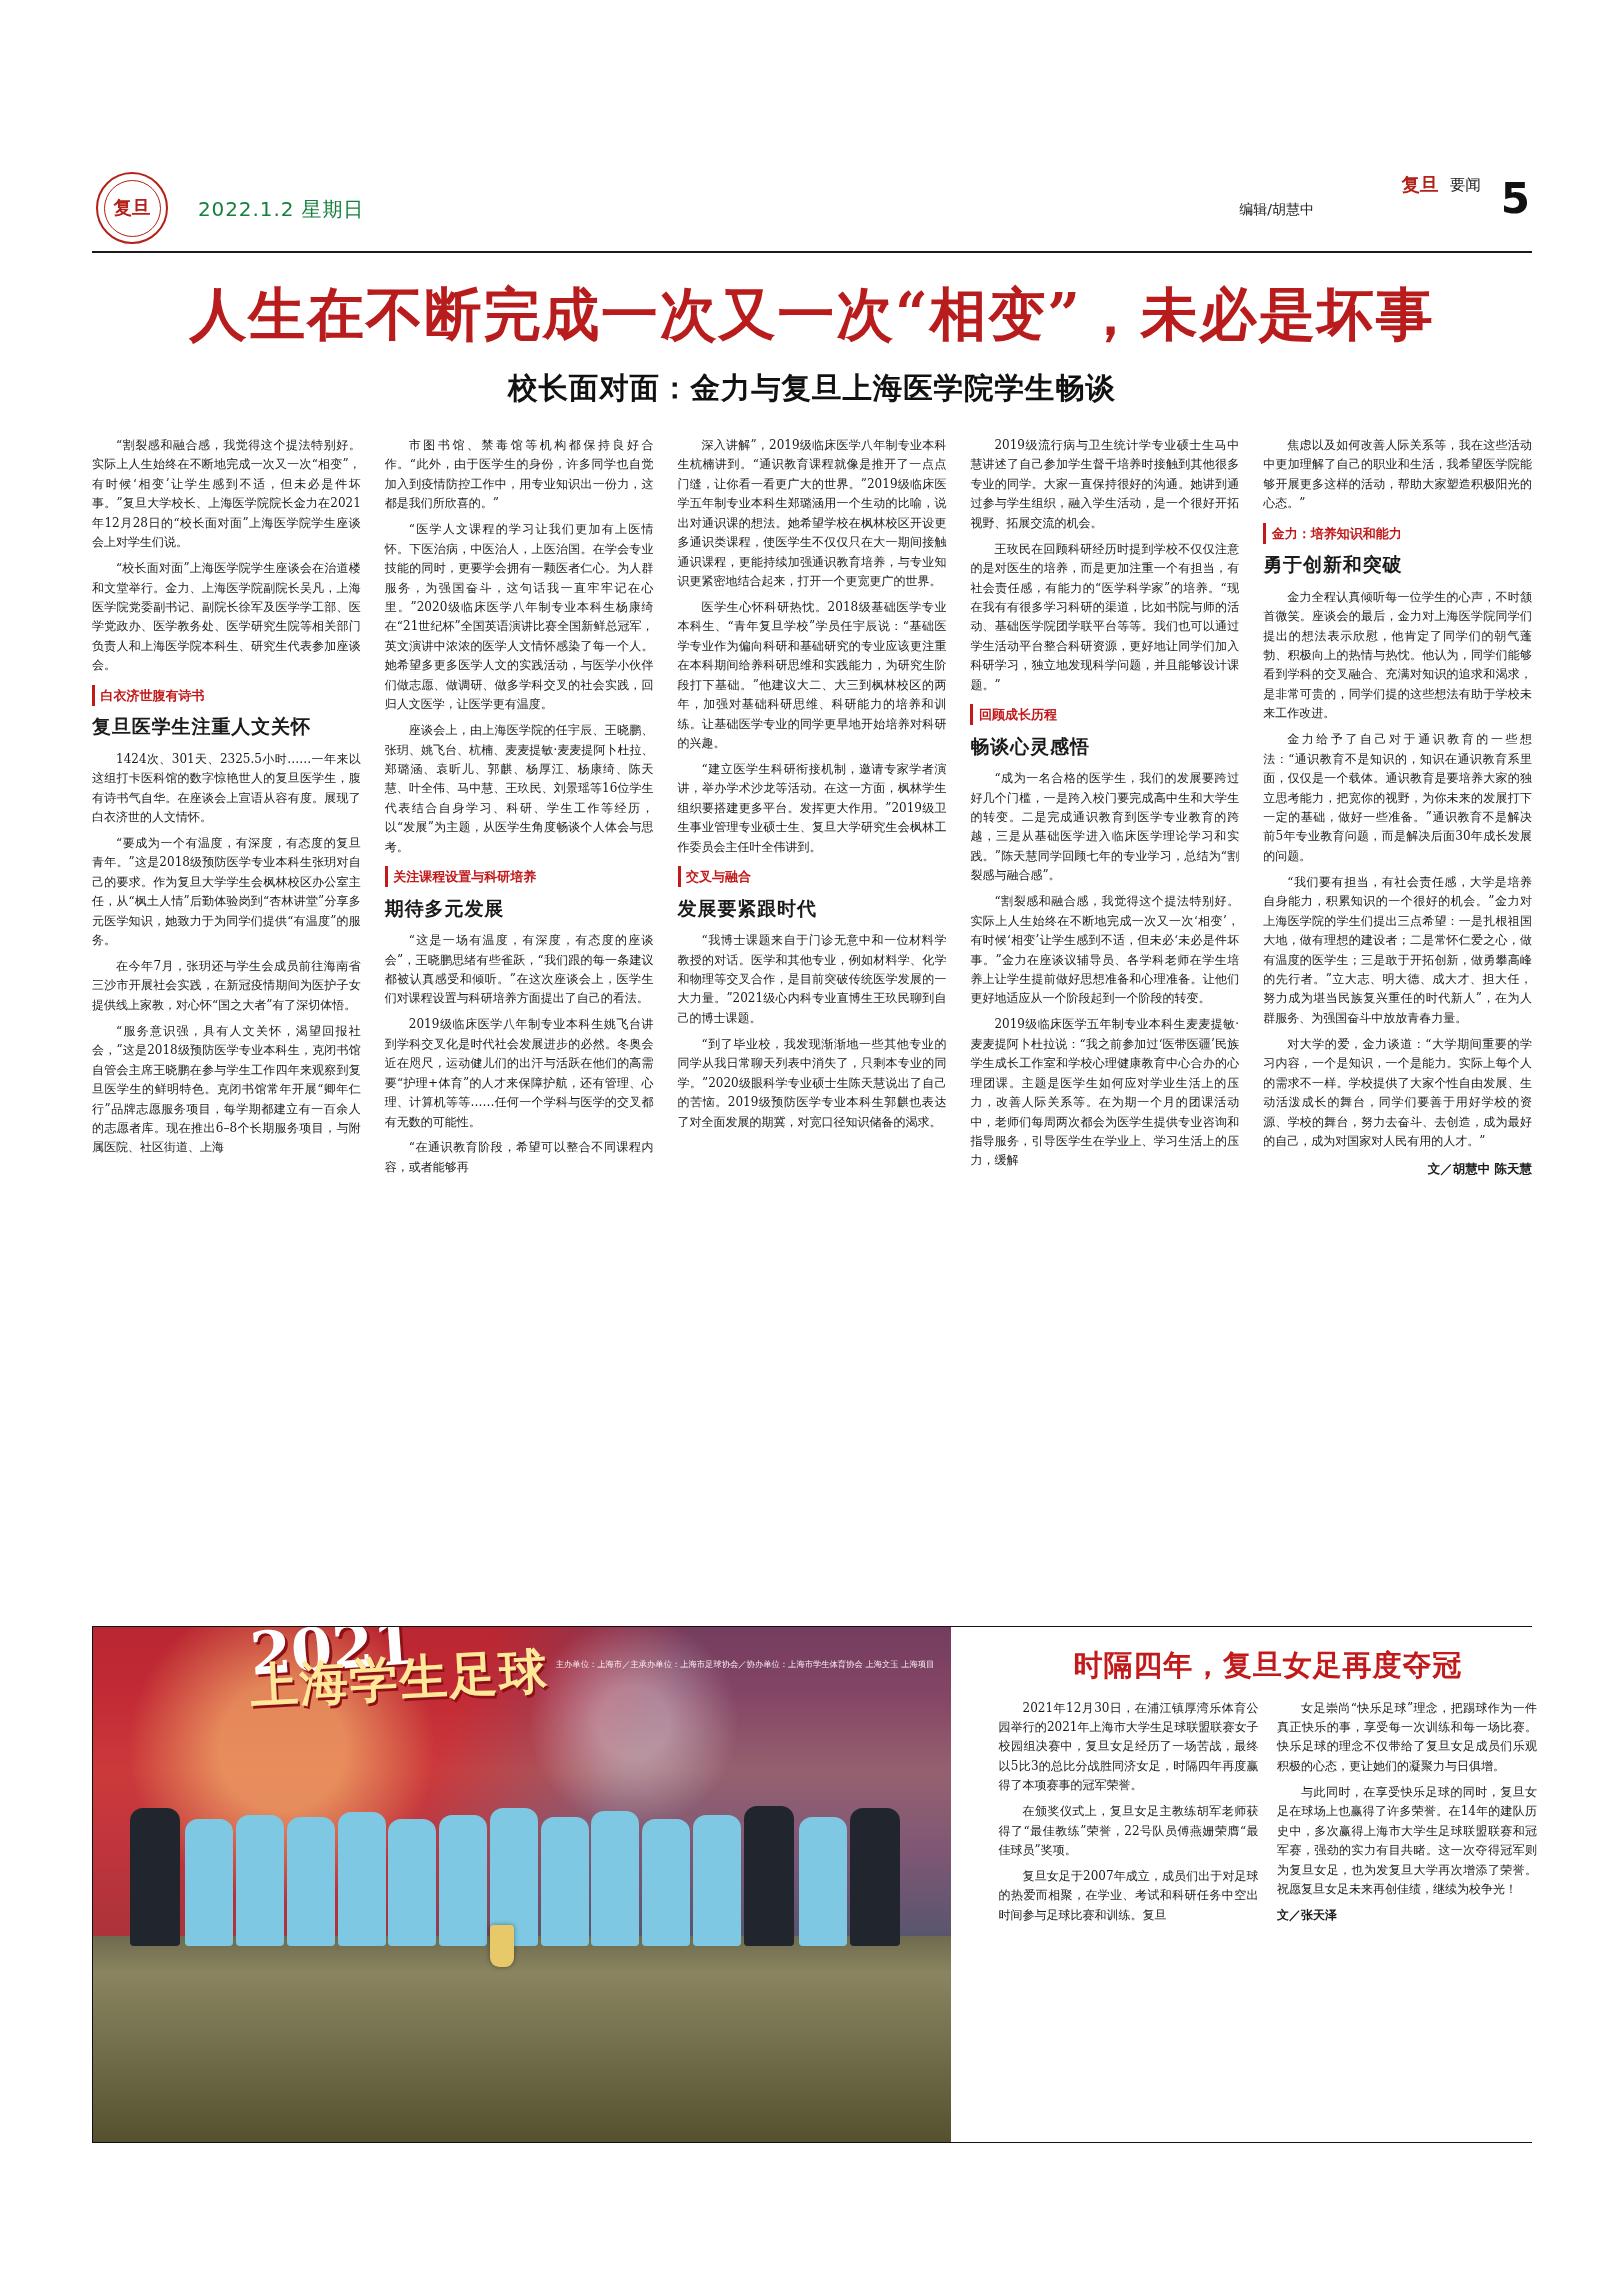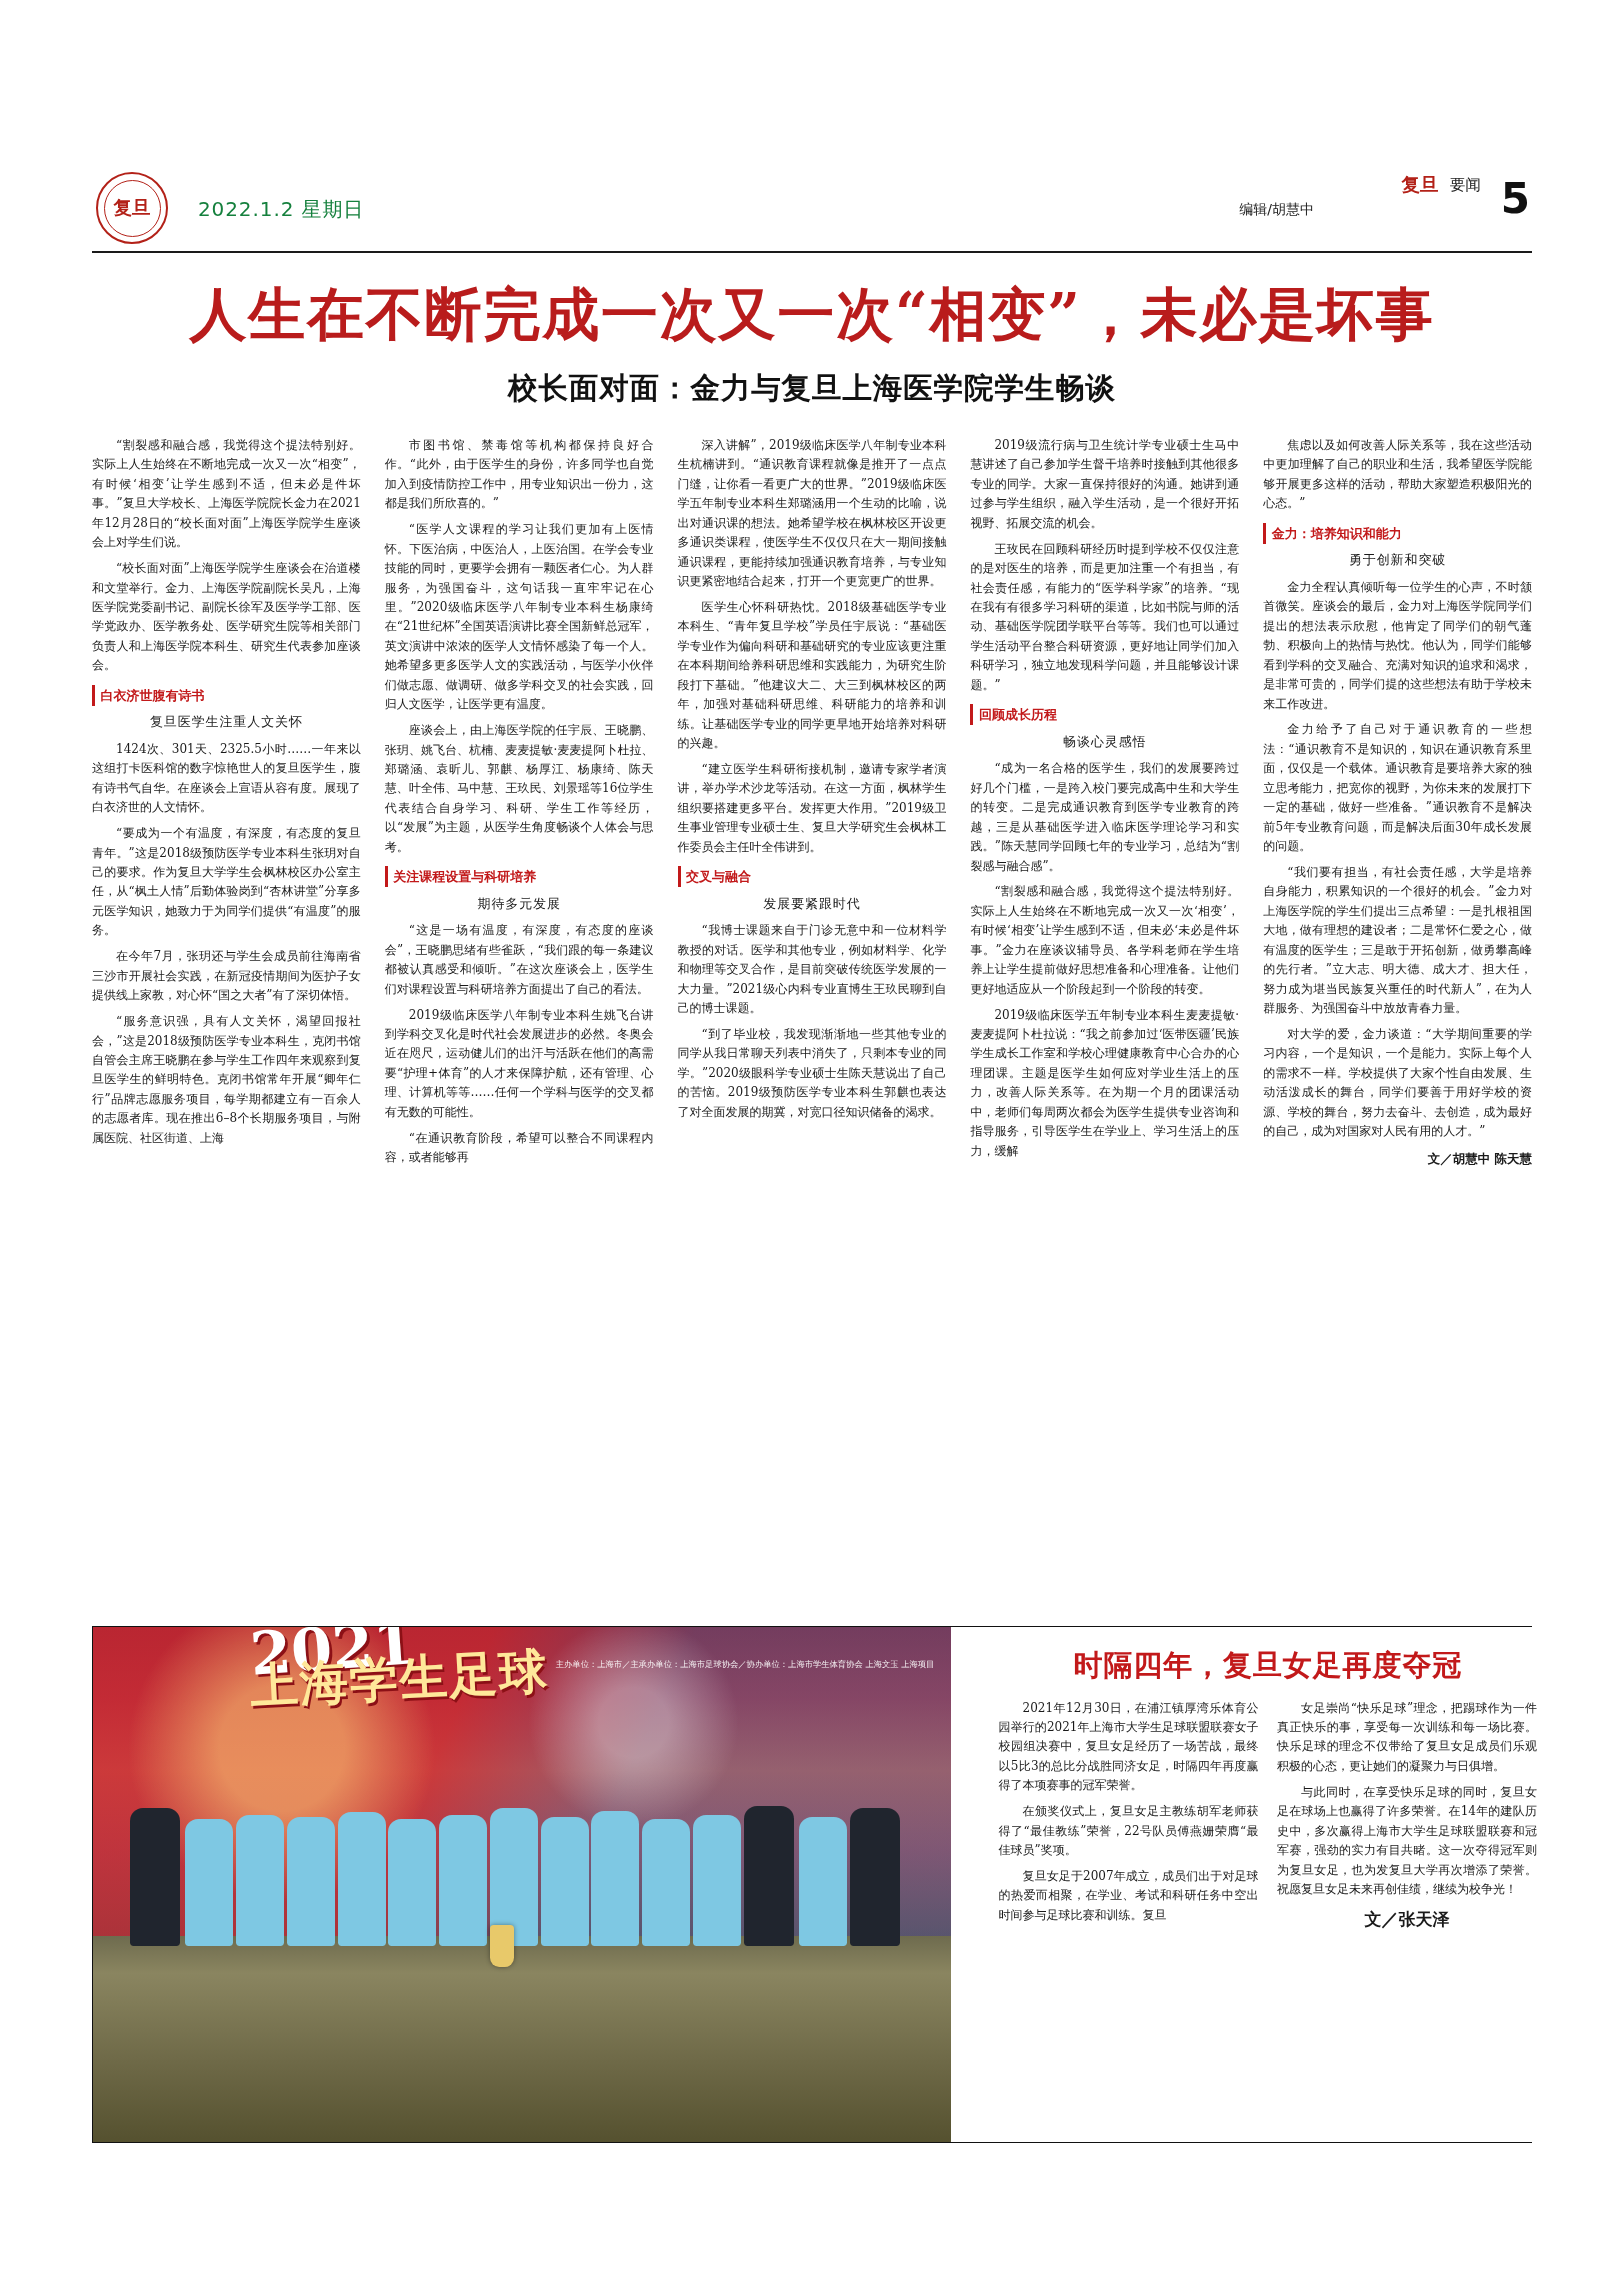--- a/index.html
+++ b/index.html
@@ -104,23 +104,23 @@
     display:inline-block;
     border-left:3.7px solid #c2191a;
     padding-left:5.5px;
     color:#c2191a;
     font-weight:bold;
     font-size:13px;
     font-family:"DejaVu Sans","Liberation Sans",sans-serif;
     margin-bottom:3.7px;
   }
   .sec-title{
-    text-align:center;
-    font-weight:normal;
-    font-size:13px;
+    text-align:left;
+    font-weight:bold;
+    font-size:19px;
     letter-spacing:0.9px;
     margin:1.8px 0 7.4px 0;
     font-family:"DejaVu Serif","Liberation Serif",serif;
   }
   .byline{
     text-align:right;
     margin-top:7.4px;
     font-weight:bold;
     font-size:12.5px;
   }
@@ -206,21 +206,21 @@
     white-space:nowrap;
   }
   .a2-cols{
     display:flex;gap:18.5px;
     font-family:"DejaVu Serif","Liberation Serif",serif;
     font-size:12px;line-height:1.62;text-align:justify;
   }
   .a2-col{width:260px;}
   .a2-col p{margin:0 0 6.5px 0;text-indent:2em;}
   .a2-byline{
-    text-align:center;font-weight:bold;margin-top:5.5px;font-size:17px;
+    text-align:left;font-weight:bold;margin-top:5.5px;font-size:12px;
   }
 </style>
 </head>
 <body>
 
 <div class="page">
 
   <div class="masthead"></div>
   <div class="seal">
     <div class="seal-inner">复旦</div>

